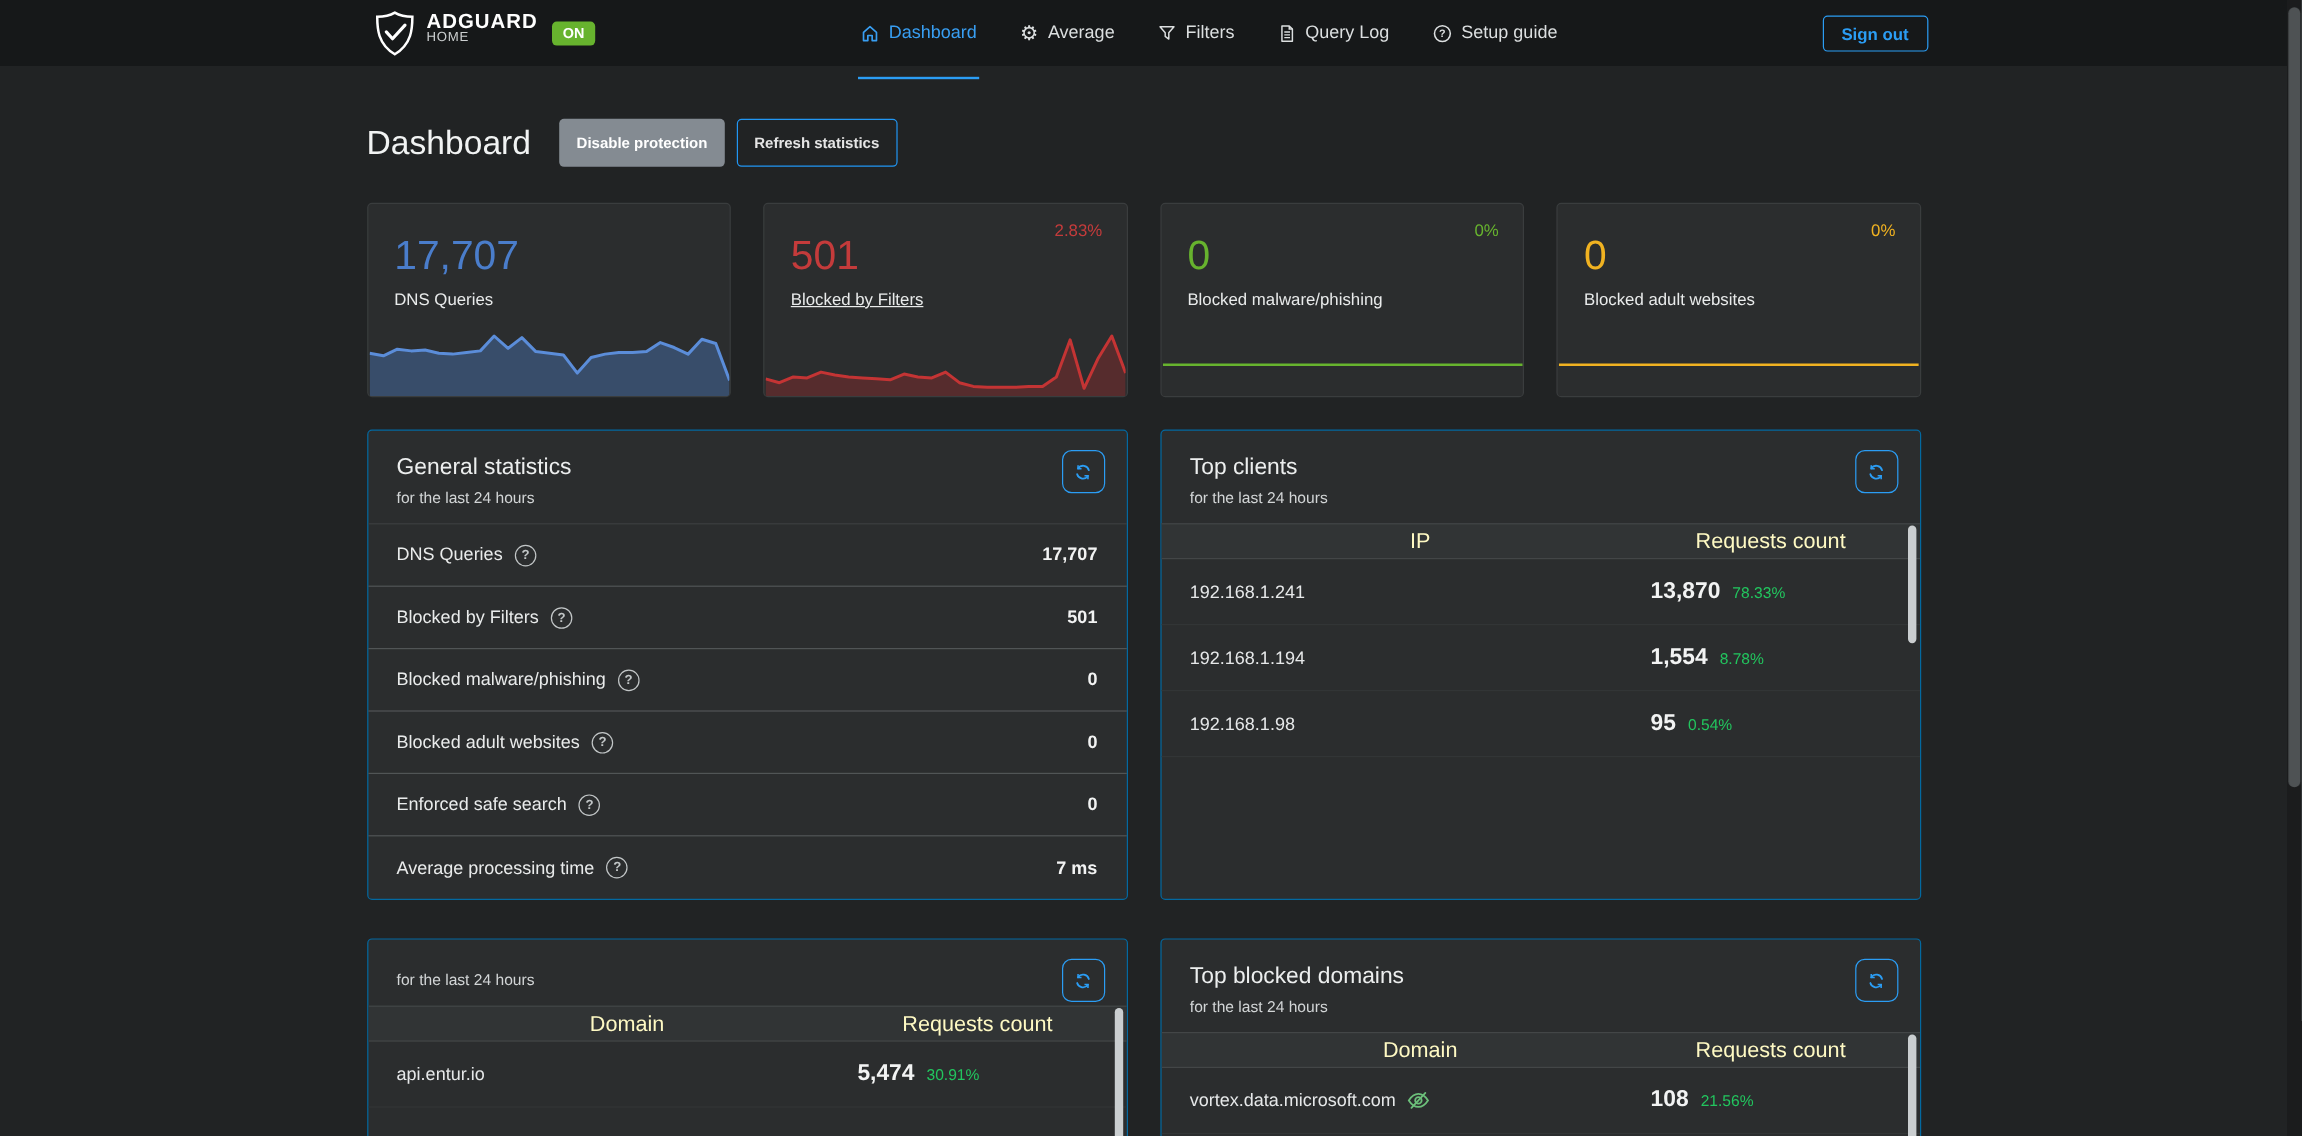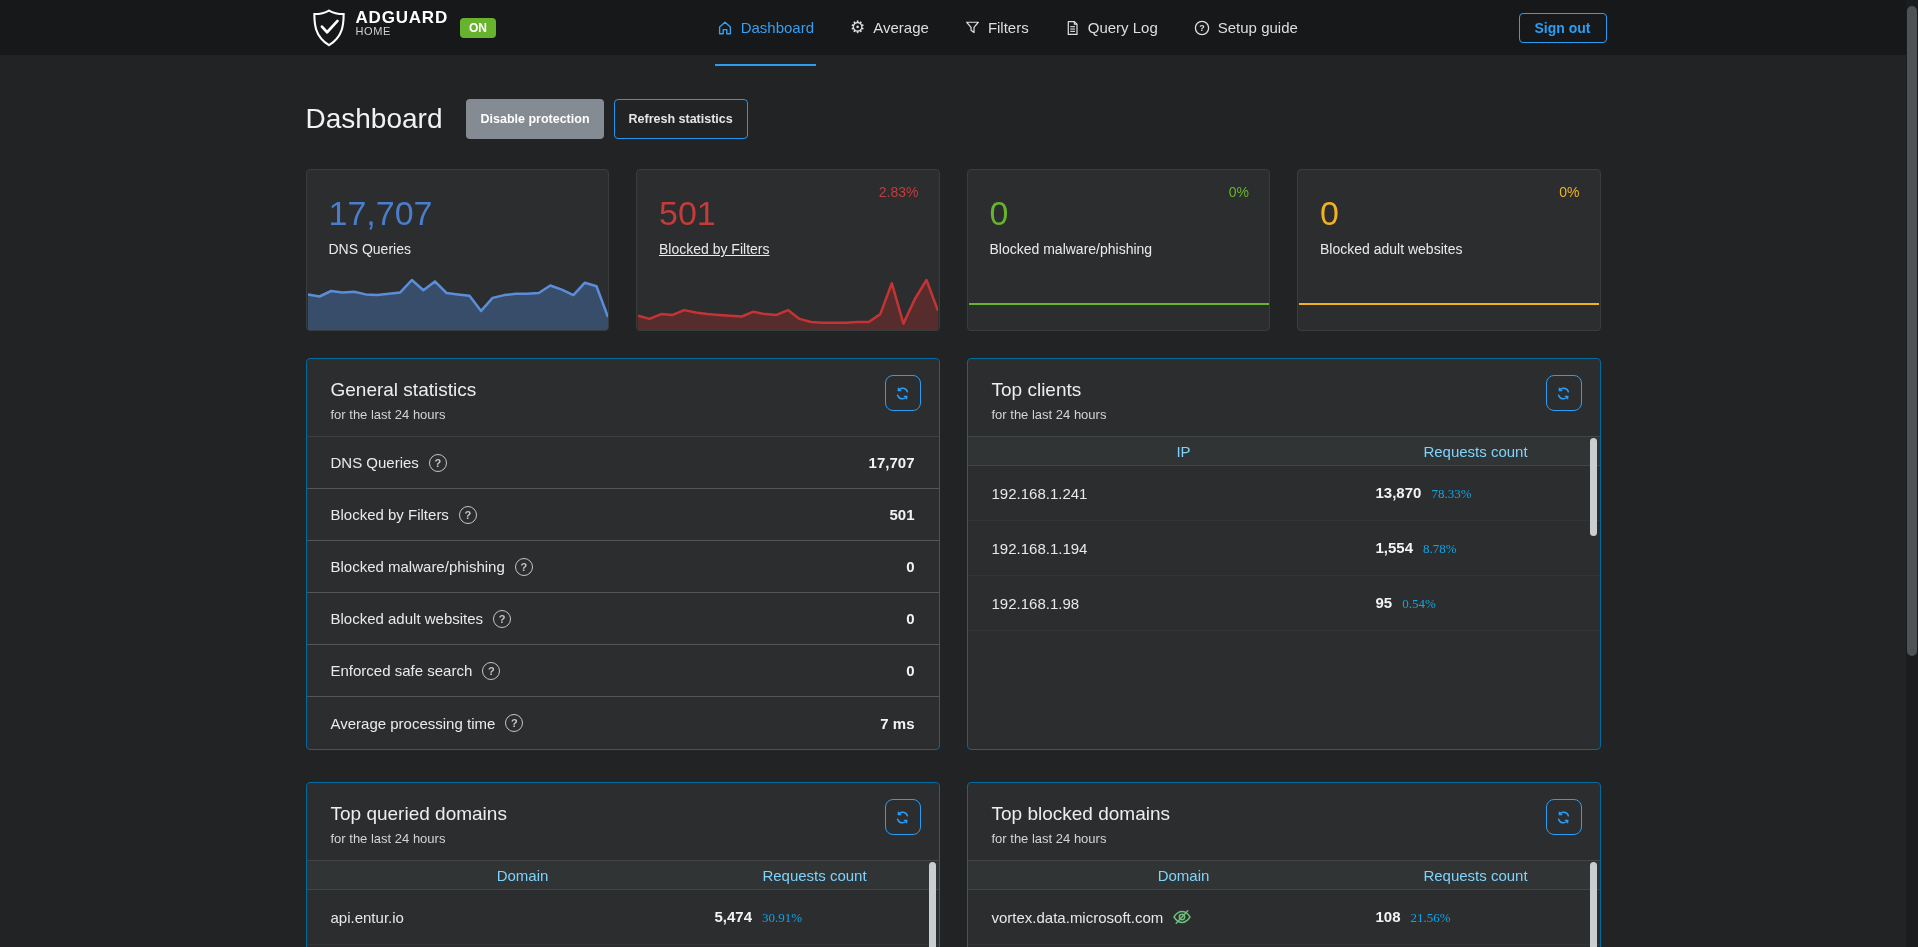--- a/index.html
+++ b/index.html
@@ -78,31 +78,31 @@
   .gs-row:last-child { border-bottom: none; }
   .gs-label { display: flex; align-items: center; gap: 10px; font-size: 15px; color: #e9ebeb; }
   .help-circle { width: 18px; height: 18px; border: 1.5px solid #c2c6c7; border-radius: 50%;
     color: #c2c6c7; font-size: 11px; font-weight: 700; display: inline-flex; align-items: center;
     justify-content: center; cursor: pointer; }
   .gs-value { font-size: 15px; font-weight: 700; color: #f2f3f3; }
 
   
   .table-region { position: relative; }
   .thead { background: #313435; border-top: 1px solid #434647; border-bottom: 1px solid #434647;
-    height: 30px; display: flex; align-items: center; padding: 0 24px; font-size: 15px; color: #7dd3fc; justify-content: center; }
+    height: 30px; display: flex; align-items: center; padding: 0 24px; font-size: 18px; color: #fef9c3; justify-content: center; }
   .th-left { flex: 1; text-align: center; }
   .th-right { width: 200px; text-align: center; }
   .trow { height: 55px; display: flex; align-items: center; padding: 0 24px;
     border-bottom: 1px solid #323536; }
   .trow:last-child { border-bottom: none; }
   .trow-name { flex: 1; font-size: 15px; color: #e6e8e9; display: flex; align-items: center; gap: 9px; cursor: pointer; }
   .trow-stats { width: 200px; }
   .count-line { display: flex; align-items: baseline; gap: 10px; }
-  .count { font-size: 15px; font-weight: 700; color: #f2f3f3; }
-  .pct { font-size: 13px; color: #0ea5e9; font-family: Liberation Serif, serif; }
+  .count { font-size: 19px; font-weight: 700; color: #f2f3f3; }
+  .pct { font-size: 13px; color: #22c55e; }
   .bar { margin-top: 5px; width: 184px; height: 5px; background: #e8e9e9; border-radius: 3px; overflow: hidden; }
   .bar-fill { height: 100%; border-radius: 3px; }
   .vthumb { position: absolute; right: 3px; width: 7px; background: #caced0; border-radius: 4px; cursor: pointer; }
   .bottom-row { margin-top: 32px; }
   .bottom-panel { height: 380px; overflow: hidden; }
 
   
   .page-scrollbar { position: fixed; right: 0; top: 0; width: 12px; height: 947px; background: #1b1c1d; }
   .page-scroll-thumb { position: absolute; top: 6px; left: 1px; width: 10px; height: 650px;
     background: #4e5254; border-radius: 5px; cursor: pointer; }
@@ -341,21 +341,20 @@
           </div>
           <span class="vthumb" style="top:2px;height:98px;"></span>
         </div>
       </div>
     </div>
 
     <div class="panels-row bottom-row">
 
       <div class="panel bottom-panel">
         <div class="panel-head">
-          <div class="panel-title">Top queried domains</div>
           <div class="panel-sub">for the last 24 hours</div>
           <button class="refresh-btn">
             <svg width="15" height="15" viewBox="0 0 16 16">
                 <path d="M13.2 6.2 A5.4 5.4 0 0 0 3.6 4.6" fill="none" stroke="currentColor" stroke-width="1.6" stroke-linecap="round"></path>
                 <path d="M2.8 9.8 A5.4 5.4 0 0 0 12.4 11.4" fill="none" stroke="currentColor" stroke-width="1.6" stroke-linecap="round"></path>
                 <path d="M3.6 1.8 L3.6 4.9 L6.7 4.9" fill="none" stroke="currentColor" stroke-width="1.4"></path>
                 <path d="M12.4 14.2 L12.4 11.1 L9.3 11.1" fill="none" stroke="currentColor" stroke-width="1.4"></path>
               </svg>
           </button>
         </div>

